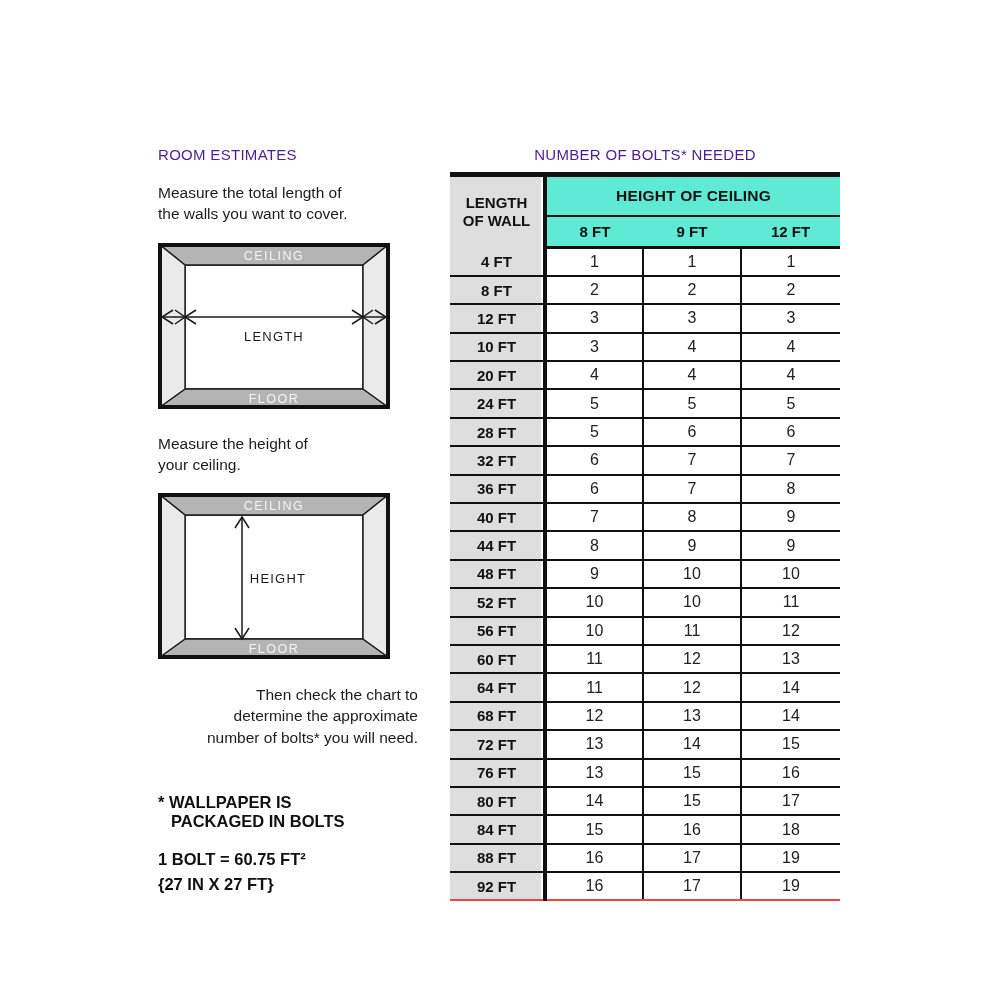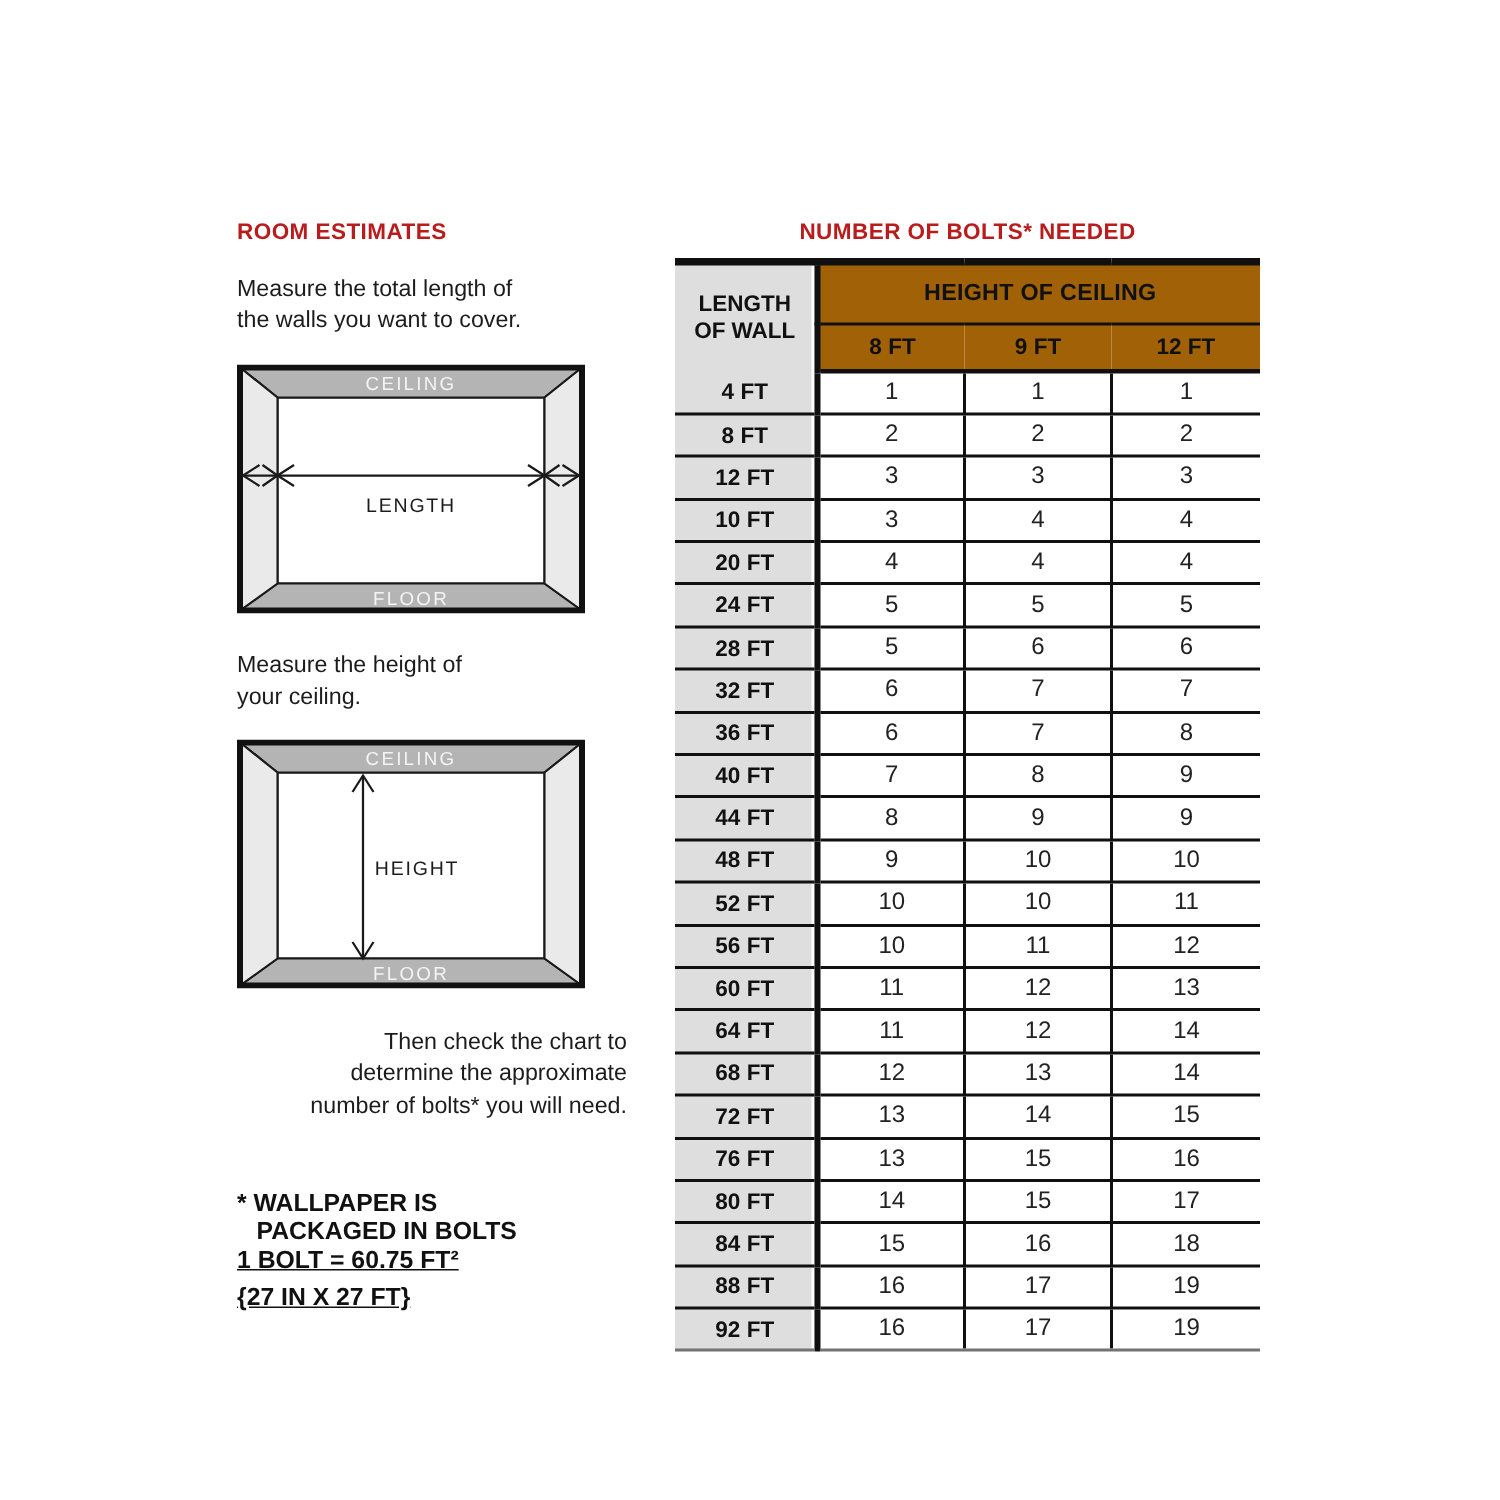--- a/index.html
+++ b/index.html
@@ -9,69 +9,69 @@
     background:#ffffff; overflow:hidden;
     font-family:"Liberation Sans","DejaVu Sans",sans-serif;
     color:#1a1a1a;
   }
   .page-title {
     position:absolute; left:158px; top:40px;
     font-size:30px; font-weight:bold; letter-spacing:.2px;
     color:#45b3e3;
   }
   .section-title {
-    font-size:15px; font-weight:bold; letter-spacing:.3px;
-    color:#b91c1c;
+    font-size:15px; font-weight:normal; letter-spacing:.3px;
+    color:#4c1d95;
   }
   .left-col { position:absolute; left:158px; top:146px; width:260px; }
   .left-col .section-title { position:absolute; left:0; top:0; }
   .para {
     position:absolute; left:0; width:260px;
     font-size:15.5px; line-height:1.38; white-space:pre-line; color:#1c1c1c;
   }
   .para1 { top:36px; }
   .para2 { top:287px; }
   .para3 { top:538px;text-align:right; }
   .diagram { position:absolute; left:0; width:232px; height:166px; }
   .diagram1 { top:97px; }
   .diagram2 { top:347px; }
   svg { display:block; font-family:inherit; }
   .footnote {
     position:absolute; left:0; top:647px;
     font-size:16.5px; font-weight:bold; line-height:1.18; color:#111;
   }
   .footnote .indent { padding-left:13px; }
   .bolt-info {
-    position:absolute; left:0; top:682px;
-    font-size:16.5px; font-weight:bold; line-height:1.5; color:#111;text-decoration:underline;
+    position:absolute; left:0; top:701px;
+    font-size:16.5px; font-weight:bold; line-height:1.5; color:#111;
   }
   .right-col { position:absolute; left:450px; top:146px; width:390px; }
   .right-col .section-title { display:block; text-align:center; }
   table.bolts {
     position:absolute; left:0; top:26px;
     width:390px; border-collapse:collapse; table-layout:fixed;
     border-top:5px solid #101010;
   }
   col.c1 { width:95px; } col.c2 { width:98px; } col.c3 { width:98px; } col.c4 { width:99px; }
   th,td { text-align:center; vertical-align:middle; padding:0; }
-  th { background:#a16207; font-weight:bold; color:#111; }
+  th { background:#5eead4; font-weight:bold; color:#111; }
   th.col1 {
     background:#dedede; font-size:15px; line-height:1.25; white-space:pre-line;
     border-right:4px solid #101010; box-shadow:inset -2px 0 0 #ffffff;
   }
   th.group { height:41px; font-size:15.5px; border-bottom:2px solid #101010; letter-spacing:.2px; }
   th.sub { height:32px; font-size:15px; border-bottom:3px solid #101010; }
   td.wall {
     background:#dedede; font-weight:bold; font-size:15px; color:#111;
     border-right:4px solid #101010; box-shadow:inset -2px 0 0 #ffffff;
   }
   td.val { font-size:16px; color:#222; border-left:2px solid #101010; }
   tbody td { height:28.4px; border-top:2px solid #101010; }
   tbody tr:first-child td { border-top:none;margin-left:40px; }
-  tbody tr:last-child td { border-bottom:2px solid #737373;margin-left:48px; }
+  tbody tr:last-child td { border-bottom:2px solid #ef4444;margin-left:48px; }
 </style>
 </head>
 <body>
 
 <div class="page">
 
 
   <div class="left-col">
     <h2 class="section-title">ROOM ESTIMATES</h2>
 

